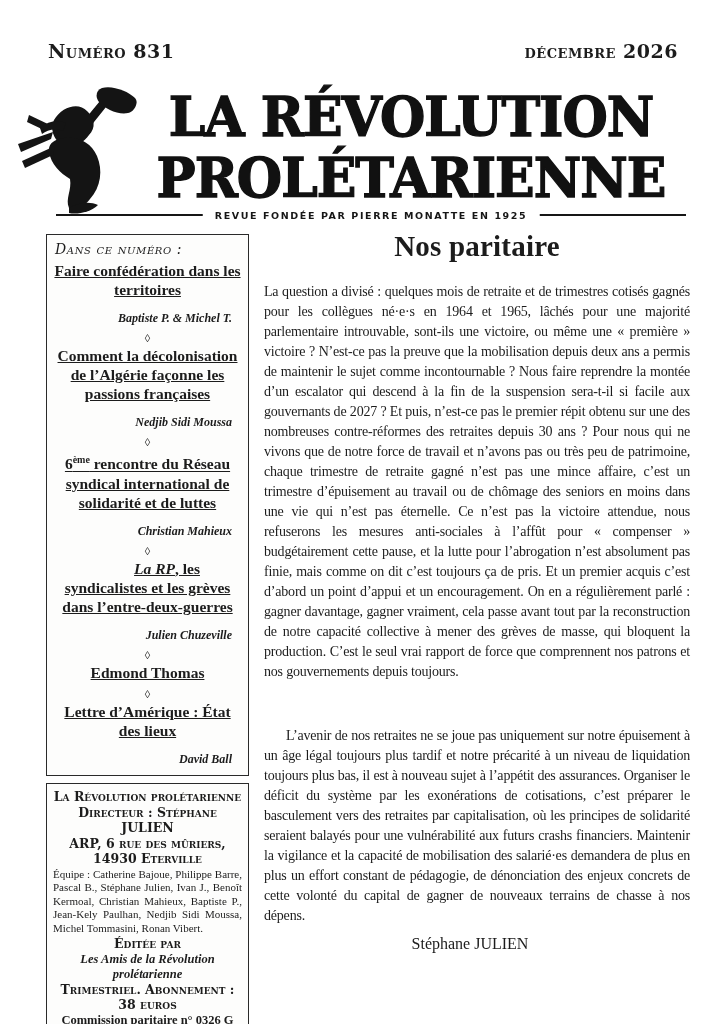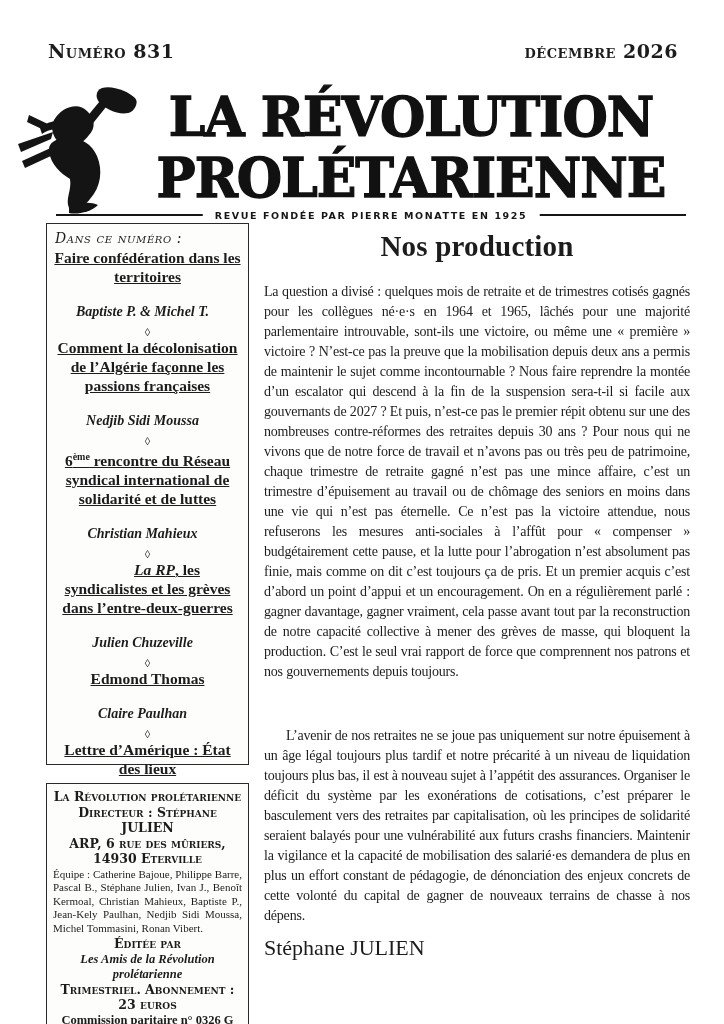--- a/index.html
+++ b/index.html
@@ -16,42 +16,42 @@
   .masthead-illustration{position:absolute;left:16px;top:86px;width:132px;height:132px;}
   .masthead-title{position:absolute;left:132px;right:34px;top:86px;text-align:center;font-family:"DejaVu Serif",serif;font-weight:bold;color:#111;
     font-size:52px;line-height:59px;letter-spacing:-1px;-webkit-text-stroke:1.3px #111;transform:scaleY(1.04);transform-origin:top center;}
   .masthead-title span{display:block;white-space:nowrap;}
 
   .tagline-rule{position:absolute;left:56px;right:38px;top:214px;border-top:2.5px solid #161616;}
   .tagline-rule span{position:absolute;left:50%;top:0;transform:translate(-50%,-54%);background:#ffffff;padding:0 12px;
     font-family:"DejaVu Sans",sans-serif;font-size:9.5px;font-weight:bold;letter-spacing:1.6px;white-space:nowrap;color:#161616;}
 
   
-  .toc-box{position:absolute;left:46px;top:223px;width:203px;height:542px;border:1.5px solid #2a2a2a;box-sizing:border-box;
+  .toc-box{position:absolute;left:46px;top:234px;width:203px;height:542px;border:1.5px solid #2a2a2a;box-sizing:border-box;
     padding:5px 6px 8px 6px;display:flex;flex-direction:column;justify-content:space-between;background:#fdfdfc;}
   .toc-heading{font-family:"DejaVu Serif",serif;font-style:italic;font-variant:small-caps;font-size:14px;letter-spacing:.6px;margin:1px 0 2px 2px;}
   .toc-title{font-weight:bold;font-size:15.5px;line-height:19px;text-align:center;text-decoration:underline;}
   .toc-title em{font-style:italic;margin-left:39px;}
   .toc-title sup{font-size:10px;}
-  .toc-author{font-style:italic;font-weight:bold;font-size:14px;text-align:center;padding-right:10px;margin-top:18px;}
+  .toc-author{font-style:italic;font-weight:bold;font-size:12px;text-align:right;padding-right:10px;margin-top:12px;}
   .toc-sep{text-align:center;font-size:11px;margin-top:6px;color:#333;}
 
   .pub-col{position:absolute;left:46px;top:783px;width:203px;}
   .pub-box{border:1.5px solid #2a2a2a;box-sizing:border-box;padding:5px 5px 4px 5px;text-align:center;background:#fdfdfc;}
   .pub-line{font-size:12.5px;line-height:15.5px;}
   .pub-team{font-size:11px;line-height:13.5px;text-align:justify;margin:1px 1px;}
   .pub-italic{font-style:italic;font-weight:bold;font-size:12.5px;line-height:15px;}
   .pub-plainbold{font-weight:bold;font-size:12.5px;line-height:15.5px;}
 
   
   .article{position:absolute;left:264px;top:230px;width:426px;}
   .article-title{font-size:29px;font-weight:bold;text-align:center;margin:0 0 19px 0;letter-spacing:.2px;}
   .article p{font-size:14px;line-height:20px;text-align:justify;margin:0 0 9px 0;letter-spacing:-.2px;}
   .article p.indent{text-indent:22px;margin-top:44px;}
-  .signature{text-align:left;font-size:22px;margin-top:6px;padding-right:14px;}
+  .signature{text-align:center;font-size:16px;margin-top:6px;padding-right:14px;}
 </style>
 </head>
 <body>
 
 <div class="page">
 
   <div class="issue-line disp">
     <span>Numéro 831</span>
     <span>décembre 2026</span>
   </div>
@@ -108,45 +108,44 @@
     </div>
 
     <div class="toc-item">
       <div class="toc-title"><em>La RP</em>, les syndicalistes et les grèves dans l’entre-deux-guerres</div>
       <div class="toc-author">Julien Chuzeville</div>
       <div class="toc-sep">◊</div>
     </div>
 
     <div class="toc-item">
       <div class="toc-title">Edmond Thomas</div>
-      <div class="toc-author">Claire Paulhan</div>
       <div class="toc-sep">◊</div>
     </div>
 
     <div class="toc-item">
       <div class="toc-title">Lettre d’Amérique : État des lieux</div>
       <div class="toc-author">David Ball</div>
     </div>
   </div>
 
   <div class="pub-col">
     <div class="pub-box">
       <div class="pub-line disp">La Révolution prolétarienne</div>
       <div class="pub-line disp">Directeur : Stéphane JULIEN</div>
       <div class="pub-line disp">ARP, 6 rue des mûriers, 14930 Eterville</div>
       <div class="pub-team">Équipe : Catherine Bajoue, Philippe Barre, Pascal B., Stéphane Julien, Ivan J., Benoît Kermoal, Christian Mahieux, Baptiste P., Jean-Kely Paulhan, Nedjib Sidi Moussa, Michel Tommasini, Ronan Vibert.</div>
       <div class="pub-line disp">Éditée par</div>
       <div class="pub-italic">Les Amis de la Révolution prolétarienne</div>
-      <div class="pub-line disp">Trimestriel.  Abonnement : 23 euros</div>
+      <div class="pub-line disp">Trimestriel.  Abonnement : 38 euros</div>
       <div class="pub-plainbold">Commission paritaire n° 0326 G 87832</div>
 
     </div>
 
   </div>
 
   <div class="article">
-    <h1 class="article-title">Nos production</h1>
+    <h1 class="article-title">Nos paritaire</h1>
     <p>La question a divisé :  quelques mois de retraite et de trimestres cotisés gagnés pour les collègues né·e·s en 1964 et 1965, lâchés pour une majorité parlementaire introuvable, sont-ils une victoire, ou même une « première » victoire ? N’est-ce pas la preuve que la mobilisation depuis deux ans a permis de maintenir le sujet comme incontournable ? Nous faire reprendre la montée d’un escalator qui descend à la fin de la suspension sera-t-il si facile aux gouvernants de 2027 ? Et puis, n’est-ce pas le premier répit obtenu sur une des nombreuses contre-réformes des retraites depuis 30 ans ? Pour nous qui ne vivons que de notre force de travail et n’avons pas ou très peu de patrimoine, chaque trimestre de retraite gagné n’est pas une mince affaire, c’est un trimestre d’épuisement au travail ou de chômage des seniors en moins dans une vie qui n’est pas éternelle. Ce n’est pas la victoire attendue, nous refuserons les mesures anti-sociales à l’affût pour « compenser » budgétairement cette pause, et la lutte pour l’abrogation n’est absolument pas finie, mais comme on dit c’est toujours ça de pris. Et un premier acquis c’est d’abord un point d’appui et un encouragement. On en a régulièrement parlé : gagner davantage, gagner vraiment, cela passe avant tout par la reconstruction de notre capacité collective à mener des grèves de masse, qui bloquent la production. C’est le seul vrai rapport de force que comprennent nos patrons et nos gouvernements depuis toujours.</p>
     <p class="indent">L’avenir de nos retraites ne se joue pas uniquement sur notre épuisement à un âge légal toujours plus tardif et notre précarité à un niveau de liquidation toujours plus bas, il est à nouveau sujet à l’appétit des assurances. Organiser le déficit du système par les exonérations de cotisations, c’est préparer le basculement vers des retraites par capitalisation, où les principes de solidarité seraient balayés pour une vulnérabilité aux futurs crashs financiers. Maintenir la vigilance et la capacité de mobilisation des salarié·es demandera de plus en plus un effort constant de pédagogie, de dénonciation des enjeux concrets de cette volonté du capital de gagner de nouveaux terrains de chasse à nos dépens.</p>
     <div class="signature">Stéphane JULIEN</div>
   </div>
 
 </div>
 
 </body></html>

